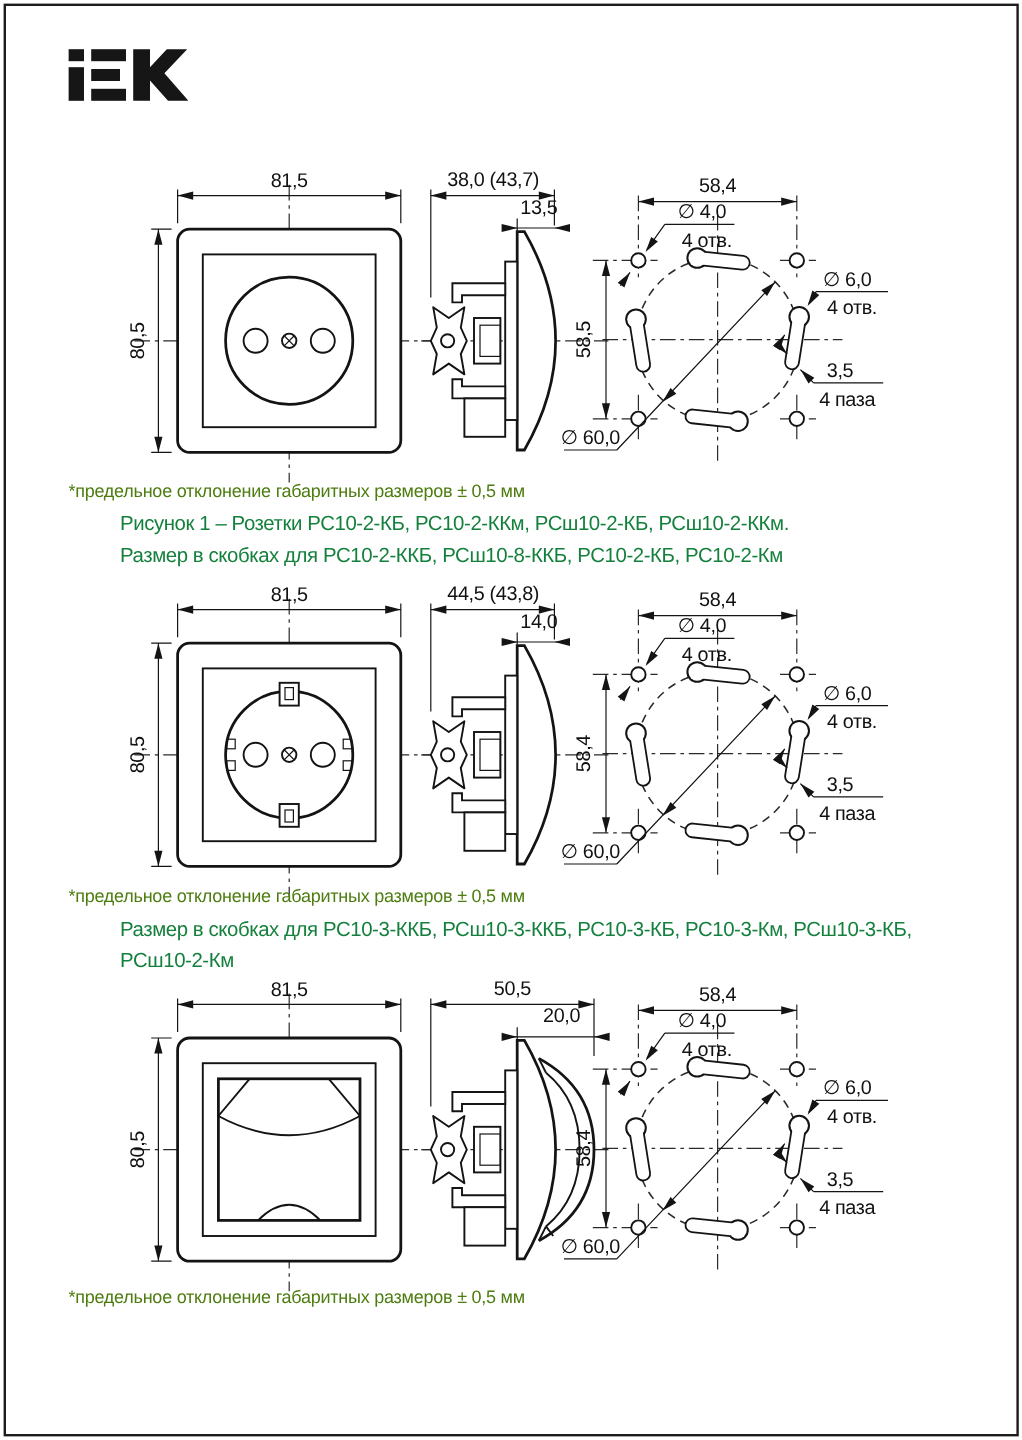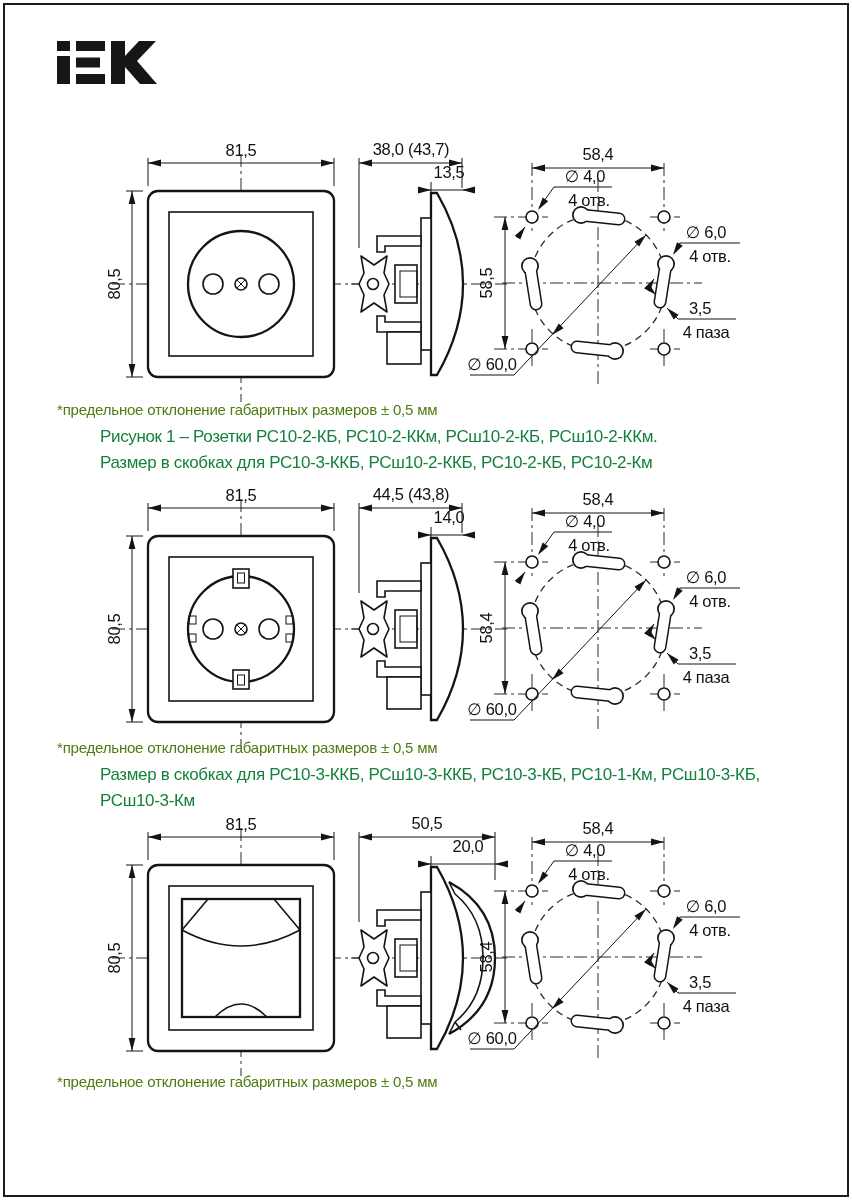--- a/index.html
+++ b/index.html
@@ -186,21 +186,21 @@
     <text x="549" y="68" text-anchor="middle">4 отв.</text>
     <text x="666" y="100" text-anchor="middle">∅ 6,0</text>
     <text x="670" y="124" text-anchor="middle">4 отв.</text>
     <text x="660" y="176" text-anchor="middle">3,5</text>
     <text x="666" y="200" text-anchor="middle">4 паза</text>
     <text x="452" y="232" text-anchor="middle">∅ 60,0</text>
   </svg>
   <div class="note n1">*предельное отклонение габаритных размеров ± 0,5 мм</div>
   <div class="caption c1">
     <div>Рисунок 1 – Розетки РС10-2-КБ, РС10-2-ККм, РСш10-2-КБ, РСш10-2-ККм.</div>
-    <div>Размер в скобках для РС10-3-ККБ,  РСш10-2-ККБ, РС10-2-КБ, РС10-2-Км</div>
+    <div>Размер в скобках для РС10-2-ККБ,  РСш10-8-ККБ, РС10-2-КБ, РС10-2-Км</div>
   </div>
 
   <svg class="row-svg r2" viewBox="0 0 780 268">
     <use href="#front-base" x="50"></use>
     <use href="#socket-ground" x="50"></use>
     <text x="201" y="18" text-anchor="middle">81,5</text>
     <text transform="translate(80,146) rotate(-90)" text-anchor="middle">80,5</text>
 
     <use href="#side-base" x="303"></use>
     <path class="dim" d="M319,110 V20 M422,50 V20 M319,25 H422"></path>
@@ -218,21 +218,21 @@
     <text x="545" y="44" text-anchor="middle">∅ 4,0</text>
     <text x="549" y="68" text-anchor="middle">4 отв.</text>
     <text x="666" y="100" text-anchor="middle">∅ 6,0</text>
     <text x="670" y="124" text-anchor="middle">4 отв.</text>
     <text x="660" y="176" text-anchor="middle">3,5</text>
     <text x="666" y="200" text-anchor="middle">4 паза</text>
     <text x="452" y="232" text-anchor="middle">∅ 60,0</text>
   </svg>
   <div class="note n2">*предельное отклонение габаритных размеров ± 0,5 мм</div>
   <div class="caption c2">
-    <div>Размер в скобках для РС10-3-ККБ, РСш10-3-ККБ, РС10-3-КБ, РС10-1-Км, РСш10-3-КБ, РСш10-3-Км</div>
+    <div>Размер в скобках для РС10-3-ККБ, РСш10-3-ККБ, РС10-3-КБ, РС10-3-Км, РСш10-3-КБ, РСш10-2-Км</div>
   </div>
 
   <svg class="row-svg r3" viewBox="0 0 780 268">
     <use href="#front-base" x="50"></use>
     <use href="#socket-door" x="50"></use>
     <text x="201" y="18" text-anchor="middle">81,5</text>
     <text transform="translate(80,146) rotate(-90)" text-anchor="middle">80,5</text>
 
     <use href="#side-base" x="303"></use>
     <use href="#side-flap" x="303"></use>

